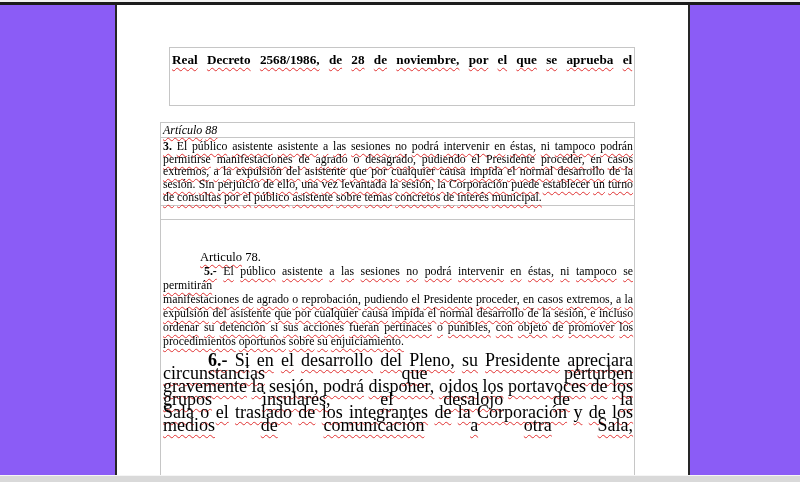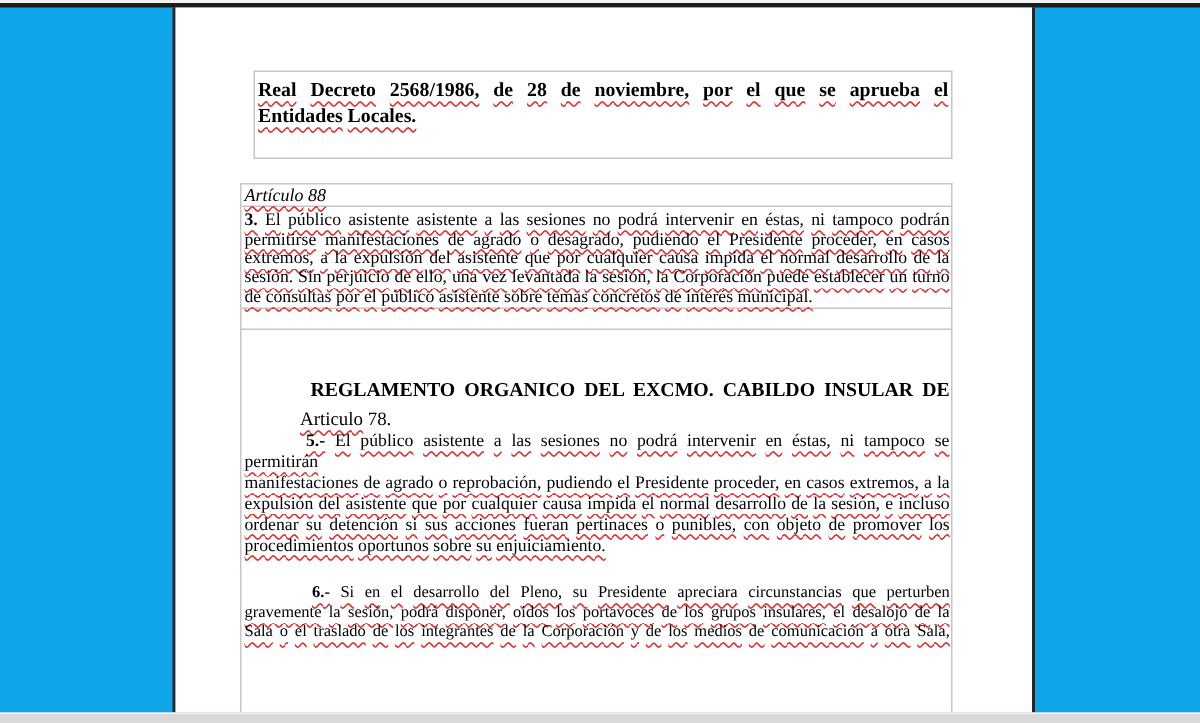--- a/index.html
+++ b/index.html
@@ -1,19 +1,19 @@
 <!DOCTYPE html>
 <html><head>
 <meta charset="utf-8">
 <style>
   * { margin:0; padding:0; box-sizing:border-box; }
   html,body { width:800px; height:482px; overflow:hidden; }
   .screen {
     position:relative; width:800px; height:482px;
-    background:#0ea5e9;
+    background:#8b5cf6;
     font-family:"Liberation Serif","DejaVu Serif",serif;
     color:#000;
   }
   .top-white { position:absolute; left:0; top:0; width:800px; height:2px; background:#f2f2f2; }
   .top-line  { position:absolute; left:0; top:2px; width:800px; height:3px; background:#1c1c1c; }
   .page {
     position:absolute; left:117px; top:5px; width:571px; height:470px;
     background:#ffffff;
   }
   .page-edge-left  { position:absolute; left:115px; top:5px; width:2px; height:470px; background:#262626; }
@@ -58,22 +58,22 @@
     margin-top:5px;
     font-size:12.6px; line-height:13px;
   }
   .art78 .tline:first-child { text-indent:37px; }
   .para5 {
     margin-top:1px;
     font-size:11.8px; line-height:13.9px;
   }
   .para5 .tline:first-child { text-indent:41px; }
   .para6 {
-    margin-top:19px;
-    font-size:11px; line-height:13px;
+    margin-top:6px;
+    font-size:18px; line-height:13px;
   }
   .para6 .tline:first-child { text-indent:45px; }
 
   .tline { text-align:left; }
   .jst   { text-align:justify; text-align-last:justify; }
   .b  { font-weight:bold; }
   .it { font-style:italic;margin-top:48px; }
   .sq {
     text-decoration-line:underline;
     text-decoration-style:wavy;
@@ -90,41 +90,39 @@
   <div class="top-white"></div>
   <div class="top-line"></div>
 
   <div class="page-edge-left"></div>
   <div class="page-edge-right"></div>
 
   <div class="page">
 
     <div class="title-box">
         <div class="tline jst"><span class="sq b">Real</span> <span class="sq b">Decreto</span> <span class="sq b">2568/1986,</span> <span class="sq b">de</span> <span class="sq b">28</span> <span class="sq b">de</span> <span class="sq b">noviembre,</span> <span class="sq b">por</span> <span class="sq b">el</span> <span class="sq b">que</span> <span class="sq b">se</span> <span class="sq b">aprueba</span> <span class="sq b">el</span></div>
-        <div class="tline"><span class="sq b">Entidades</span> <span class="sq b">Locales.</span></div>
       </div>
 
     <div class="main-col">
       <div class="row-art88">
           <div class="tline"><span class="sq it">Artículo</span> <span class="sq it">88</span></div>
         </div>
 
       <div class="row-para3">
           <div class="tline jst"><span class="sq b">3.</span> <span class="sq">El</span> <span class="sq">público</span> <span class="sq">asistente</span> <span class="sq">asistente</span> <span class="sq">a</span> <span class="sq">las</span> <span class="sq">sesiones</span> <span class="sq">no</span> <span class="sq">podrá</span> <span class="sq">intervenir</span> <span class="sq">en</span> <span class="sq">éstas,</span> <span class="sq">ni</span> <span class="sq">tampoco</span> <span class="sq">podrán</span></div>
           <div class="tline jst"><span class="sq">permitirse</span> <span class="sq">manifestaciones</span> <span class="sq">de</span> <span class="sq">agrado</span> <span class="sq">o</span> <span class="sq">desagrado,</span> <span class="sq">pudiendo</span> <span class="sq">el</span> <span class="sq">Presidente</span> <span class="sq">proceder,</span> <span class="sq">en</span> <span class="sq">casos</span></div>
           <div class="tline jst"><span class="sq">extremos,</span> <span class="sq">a</span> <span class="sq">la</span> <span class="sq">expulsión</span> <span class="sq">del</span> <span class="sq">asistente</span> <span class="sq">que</span> <span class="sq">por</span> <span class="sq">cualquier</span> <span class="sq">causa</span> <span class="sq">impida</span> <span class="sq">el</span> <span class="sq">normal</span> <span class="sq">desarrollo</span> <span class="sq">de</span> <span class="sq">la</span></div>
           <div class="tline jst"><span class="sq">sesión.</span> <span class="sq">Sin</span> <span class="sq">perjuicio</span> <span class="sq">de</span> <span class="sq">ello,</span> <span class="sq">una</span> <span class="sq">vez</span> <span class="sq">levantada</span> <span class="sq">la</span> <span class="sq">sesión,</span> <span class="sq">la</span> <span class="sq">Corporación</span> <span class="sq">puede</span> <span class="sq">establecer</span> <span class="sq">un</span> <span class="sq">turno</span></div>
           <div class="tline"><span class="sq">de</span> <span class="sq">consultas</span> <span class="sq">por</span> <span class="sq">el</span> <span class="sq">público</span> <span class="sq">asistente</span> <span class="sq">sobre</span> <span class="sq">temas</span> <span class="sq">concretos</span> <span class="sq">de</span> <span class="sq">interés</span> <span class="sq">municipal.</span></div>
         </div>
 
       <div class="row-spacer"></div>
 
       <div class="row-big">
         <div class="heading2">
-            <div class="tline jst"><span class="b">REGLAMENTO</span> <span class="b">ORGANICO</span> <span class="b">DEL</span> <span class="b">EXCMO.</span> <span class="b">CABILDO</span> <span class="b">INSULAR</span> <span class="b">DE</span></div>
           </div>
 
         <div class="art78">
             <div class="tline"><span class="sq">Articulo</span> <span>78.</span></div>
           </div>
 
         <div class="para5">
             <div class="tline jst"><span class="sq b">5.-</span> <span class="sq">El</span> <span class="sq">público</span> <span class="sq">asistente</span> <span class="sq">a</span> <span class="sq">las</span> <span class="sq">sesiones</span> <span class="sq">no</span> <span class="sq">podrá</span> <span class="sq">intervenir</span> <span class="sq">en</span> <span class="sq">éstas,</span> <span class="sq">ni</span> <span class="sq">tampoco</span> <span class="sq">se</span> <span class="sq">permitirán</span></div>
             <div class="tline jst"><span class="sq">manifestaciones</span> <span class="sq">de</span> <span class="sq">agrado</span> <span class="sq">o</span> <span class="sq">reprobación,</span> <span class="sq">pudiendo</span> <span class="sq">el</span> <span class="sq">Presidente</span> <span class="sq">proceder,</span> <span class="sq">en</span> <span class="sq">casos</span> <span class="sq">extremos,</span> <span class="sq">a</span> <span class="sq">la</span></div>
             <div class="tline jst"><span class="sq">expulsión</span> <span class="sq">del</span> <span class="sq">asistente</span> <span class="sq">que</span> <span class="sq">por</span> <span class="sq">cualquier</span> <span class="sq">causa</span> <span class="sq">impida</span> <span class="sq">el</span> <span class="sq">normal</span> <span class="sq">desarrollo</span> <span class="sq">de</span> <span class="sq">la</span> <span class="sq">sesión,</span> <span class="sq">e</span> <span class="sq">incluso</span></div>

